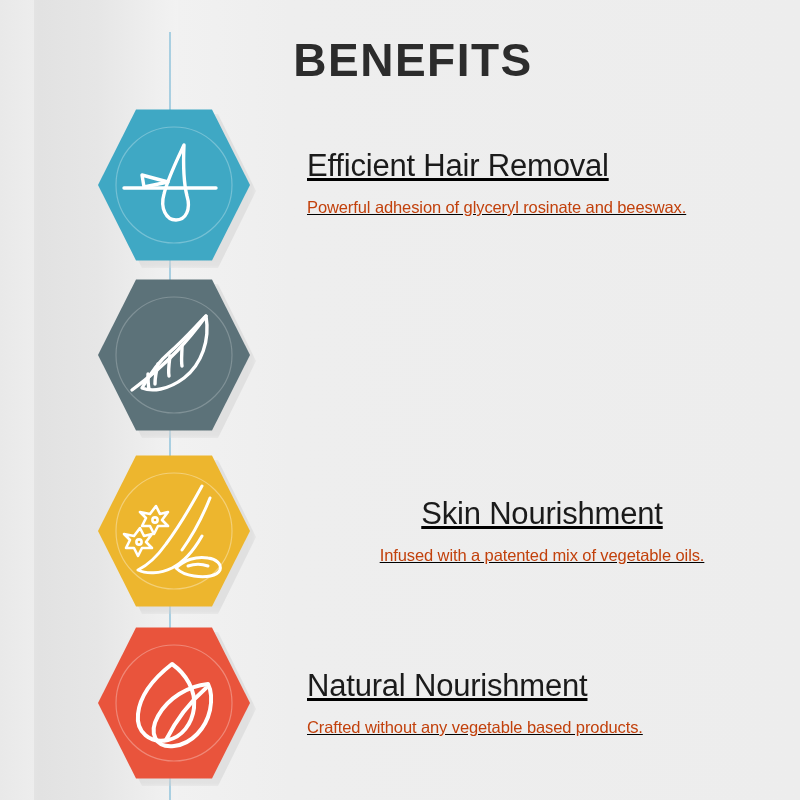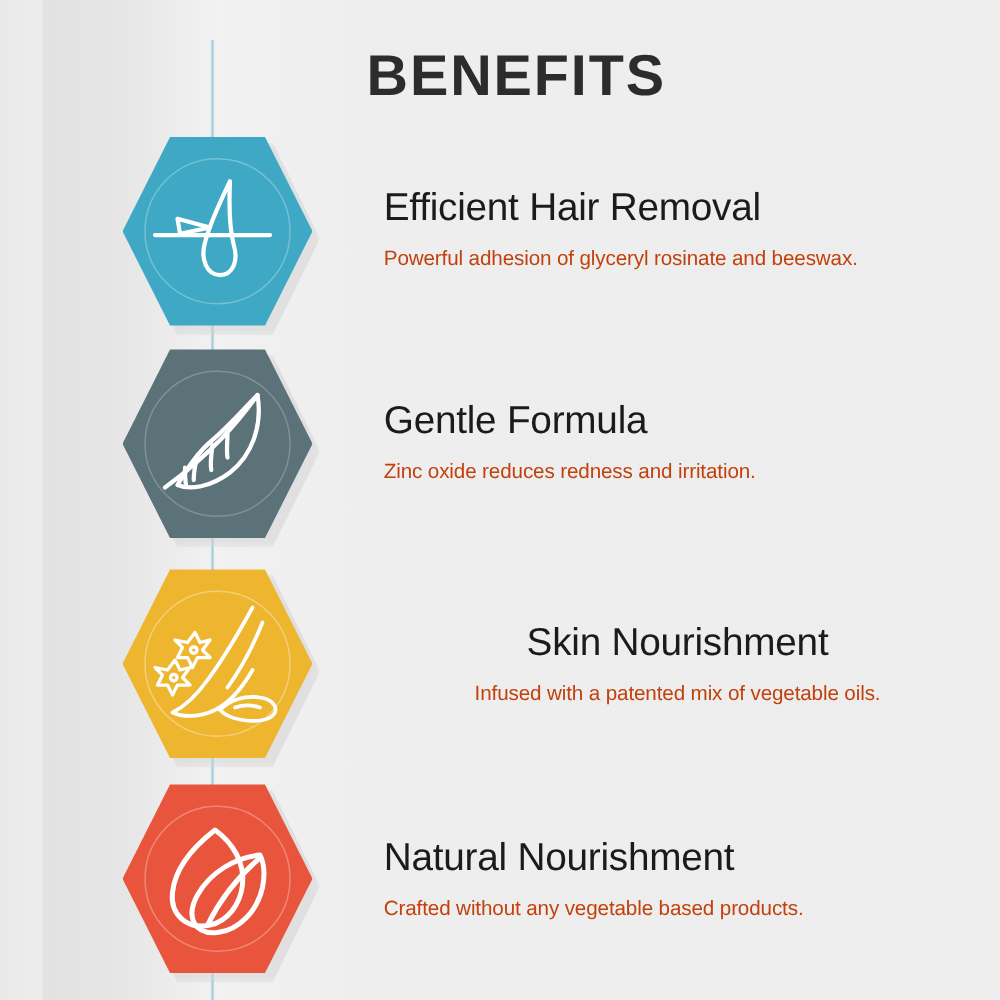--- a/index.html
+++ b/index.html
@@ -61,21 +61,21 @@
     filter:blur(3px);
   }
   .hex{
     position:absolute;left:0;top:2px;width:152px;height:154px;
     clip-path:polygon(25% 1%,75% 1%,100% 50%,75% 99%,25% 99%,0% 50%);
     display:block;
   }
   .hex svg{display:block;width:152px;height:154px;}
 
   
-  .txt{position:absolute;left:307px;top:0;width:470px;}
+  .txt{position:absolute;left:307px;top:0;width:470px;text-decoration:underline;}
   .bt-title{
     font-size:31px;line-height:40px;color:#1b1b1b;
     font-weight:normal;letter-spacing:-.2px;
     font-family:"Liberation Sans","DejaVu Sans",sans-serif;
   }
   .bt-desc{
     margin-top:9px;
     font-size:16.5px;line-height:24px;color:#c2410c;
     letter-spacing:-.1px;
     font-family:"Liberation Sans","DejaVu Sans",sans-serif;
@@ -137,24 +137,20 @@
             <path d="M108 38 C 92 60, 72 84, 34 112"></path>
 
             <path d="M60 86 C 58 94, 57 100, 57 106"></path>
             <path d="M72 78 C 71 86, 70 92, 71 98"></path>
             <path d="M84 68 C 84 76, 83 82, 84 88"></path>
             <path d="M50 96 C 50 102, 50 107, 51 111"></path>
           </g>
         </svg>
       </div>
     </div>
-    <div class="txt t1">
-      <div class="bt-title">Gentle Formula</div>
-      <div class="bt-desc">Zinc oxide reduces redness and irritation.</div>
-    </div>
   </div>
 
   <div class="row row-2">
     <div class="hex-wrap">
       <div class="hex-shadow"></div>
       <div class="hex">
         <svg viewBox="0 0 152 154" xmlns="http://www.w3.org/2000/svg">
           <rect x="0" y="0" width="152" height="154" fill="#edb62e"></rect>
           <circle cx="76" cy="77" r="58" fill="none" stroke="#ffffff" stroke-opacity=".35" stroke-width="1.2"></circle>
           <g fill="none" stroke="#ffffff" stroke-width="3" stroke-linecap="round" stroke-linejoin="round">

